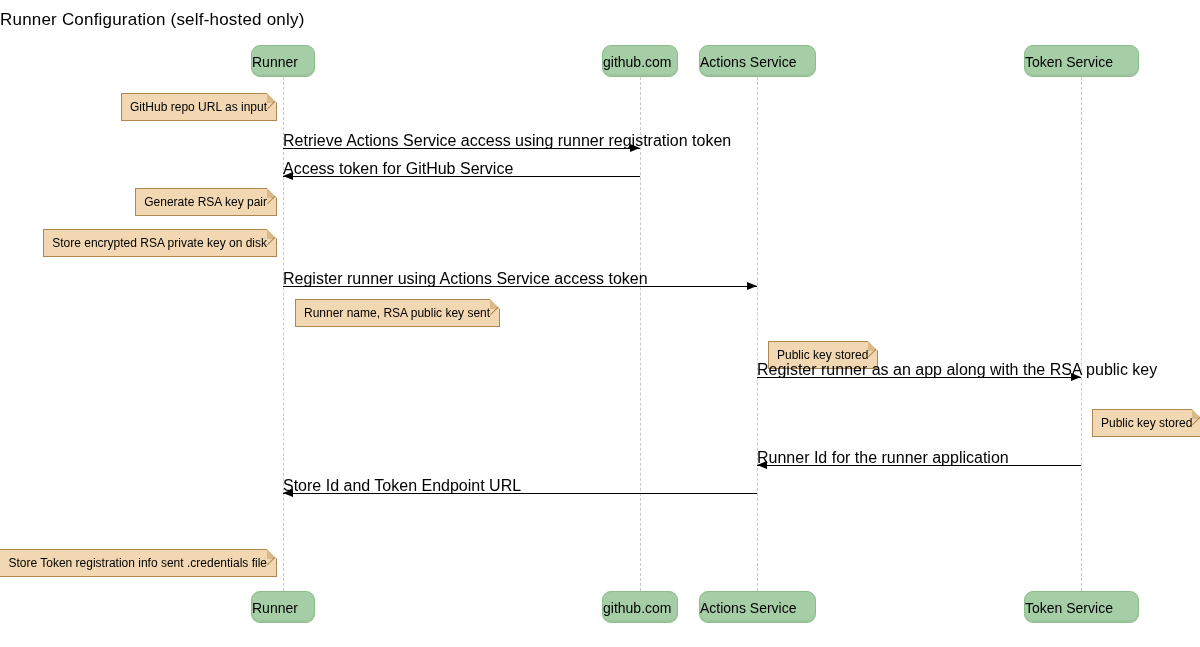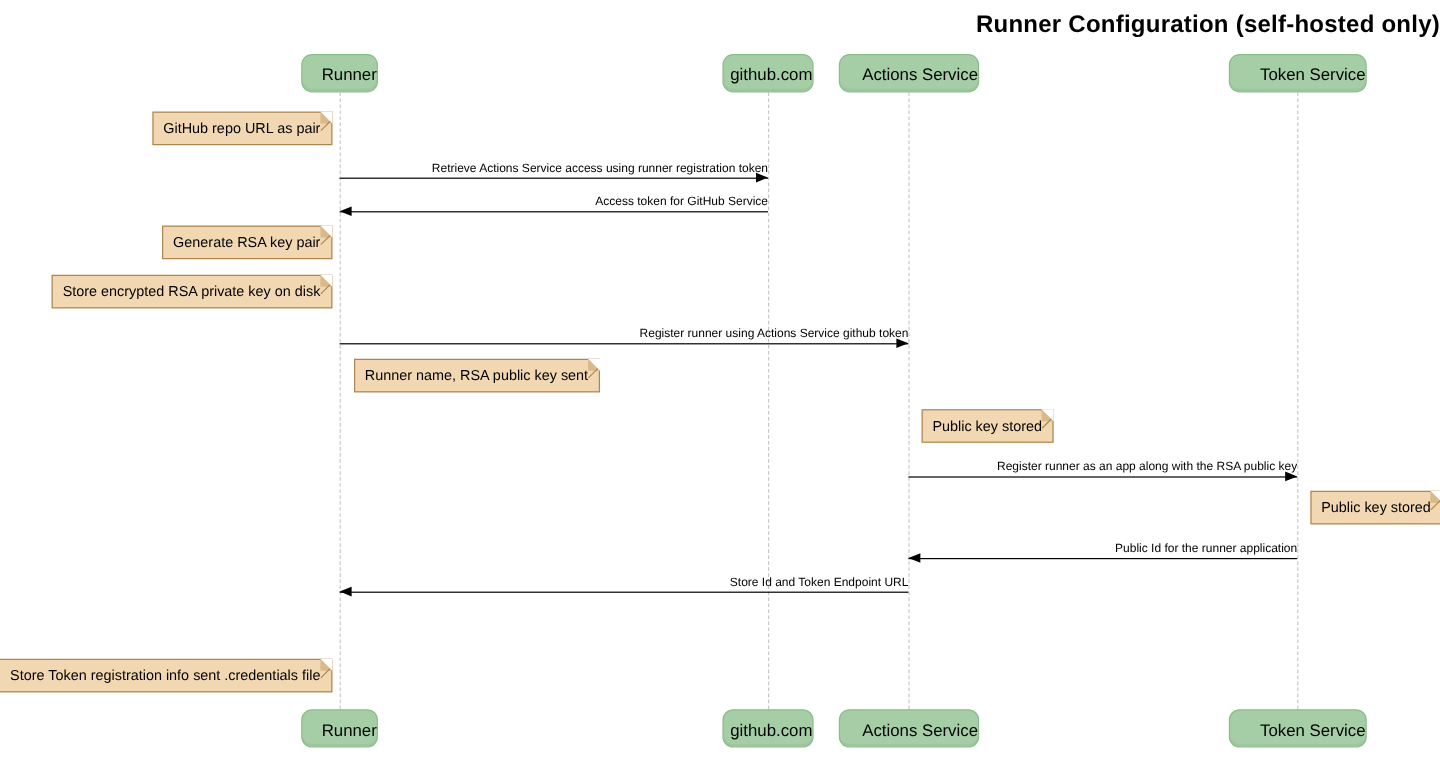--- a/index.html
+++ b/index.html
@@ -8,37 +8,37 @@
     width: 1200px;
     height: 647px;
     background: var(--bg, #ffffff);
     font-family: "Liberation Sans", "DejaVu Sans", sans-serif;
     color: #000;
     overflow: hidden;
   }
   .title {
     position: absolute;
     top: 10px; left: 0; width: 100%;
-    text-align: right;
-    font-size: 20px;
-    font-weight: bold;
+    text-align: left;
+    font-size: 17px;
+    font-weight: normal;
     letter-spacing: .2px;
   }
   .lifeline {
     position: absolute;
     width: 0;
     border-left: 1px dashed var(--lifeline, #c8c8c8);
     top: 77px;
     height: 514px;
   }
   .actor {
     position: absolute;
     height: 32px;
     line-height: 32px;
-    text-align: right;
+    text-align: left;
     font-size: 14px;
     background: var(--actor-fill, #a6cea6);
     border: 1px solid var(--actor-border, #8bbd8b);
     border-radius: 9px;
     box-sizing: border-box;
     box-shadow: inset 0 -2px 0 rgba(0,0,0,0.04);
   }
   .note {
     position: absolute;
     background: var(--note-fill, #f2d8b2);
@@ -63,22 +63,22 @@
     position: absolute;
     top: -1px; right: 9px;
     width: 11px; height: 11px;
     border-bottom: 1px solid var(--note-border, #ad8753);
     transform-origin: 100% 0;
     transform: rotate(-45deg);
     pointer-events: none;
   }
   .msg { position: absolute; }
   .msg-label {
-    text-align: right;
-    font-size: 10px;
+    text-align: left;
+    font-size: 16px;
     line-height: 14px;
     height: 14px;
     white-space: nowrap;
   }
   .msg-line {
     position: relative;
     border-top: 1.2px solid var(--arrow, #000000);
     height: 0;
   }
   .arrowhead { position: absolute; width: 0; height: 0; }
@@ -105,21 +105,21 @@
   <div class="lifeline" style="left:283px"></div>
   <div class="lifeline" style="left:640px"></div>
   <div class="lifeline" style="left:757px"></div>
   <div class="lifeline" style="left:1081px"></div>
 
   <div class="actor" style="left:251px;  top:45px; width:64px">Runner</div>
   <div class="actor" style="left:602px;  top:45px; width:76px">github.com</div>
   <div class="actor" style="left:699px;  top:45px; width:117px">Actions Service</div>
   <div class="actor" style="left:1024px; top:45px; width:115px">Token Service</div>
 
-  <div class="note" style="right:923px; top:93px">GitHub repo URL as pair</div>
+  <div class="note" style="right:923px; top:93px">GitHub repo URL as input</div>
   <div class="note" style="right:923px; top:188px">Generate RSA key pair</div>
   <div class="note" style="right:923px; top:229px">Store encrypted RSA private key on disk</div>
   <div class="note" style="left:295px;  top:299px">Runner name, RSA public key sent</div>
   <div class="note" style="left:768px;  top:341px">Public key stored</div>
   <div class="note" style="left:1092px; top:409px">Public key stored</div>
   <div class="note" style="right:923px; top:549px">Store Token registration info sent .credentials file</div>
 
   <div class="msg" style="left:283px; top:134px; width:357px">
     <div class="msg-label">Retrieve Actions Service access using runner registration token</div>
     <div class="msg-line">
@@ -128,35 +128,35 @@
   </div>
 
   <div class="msg" style="left:283px; top:162px; width:357px">
     <div class="msg-label">Access token for GitHub Service</div>
     <div class="msg-line">
         <i class="arrowhead left"></i>
       </div>
   </div>
 
   <div class="msg" style="left:283px; top:272px; width:474px">
-    <div class="msg-label">Register runner using Actions Service github token</div>
+    <div class="msg-label">Register runner using Actions Service access token</div>
     <div class="msg-line">
         <i class="arrowhead right"></i>
       </div>
   </div>
 
-  <div class="msg" style="left:757px; top:383px; width:324px">
+  <div class="msg" style="left:757px; top:363px; width:324px">
     <div class="msg-label">Register runner as an app along with the RSA public key</div>
     <div class="msg-line">
         <i class="arrowhead right"></i>
       </div>
   </div>
 
   <div class="msg" style="left:757px; top:451px; width:324px">
-    <div class="msg-label">Public Id for the runner application</div>
+    <div class="msg-label">Runner Id for the runner application</div>
     <div class="msg-line">
         <i class="arrowhead left"></i>
       </div>
   </div>
 
   <div class="msg" style="left:283px; top:479px; width:474px">
     <div class="msg-label">Store Id and Token Endpoint URL</div>
     <div class="msg-line">
         <i class="arrowhead left"></i>
       </div>

